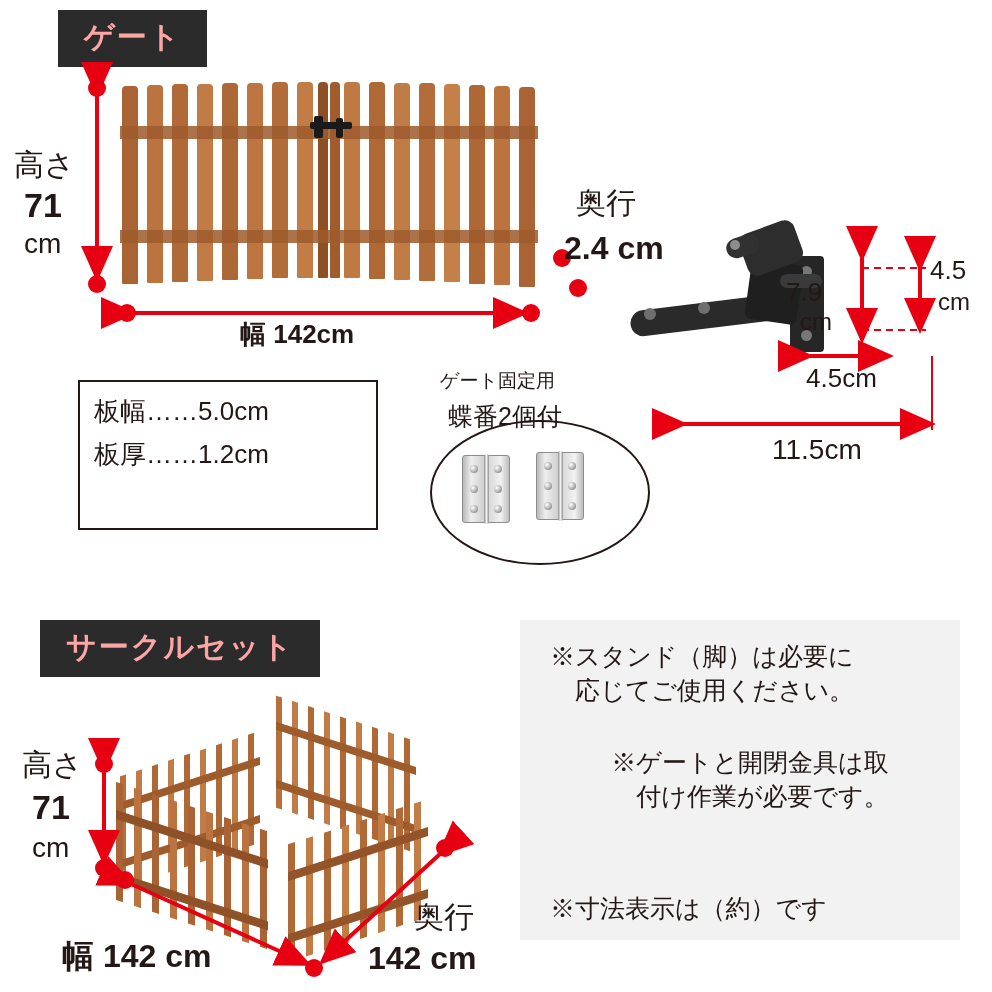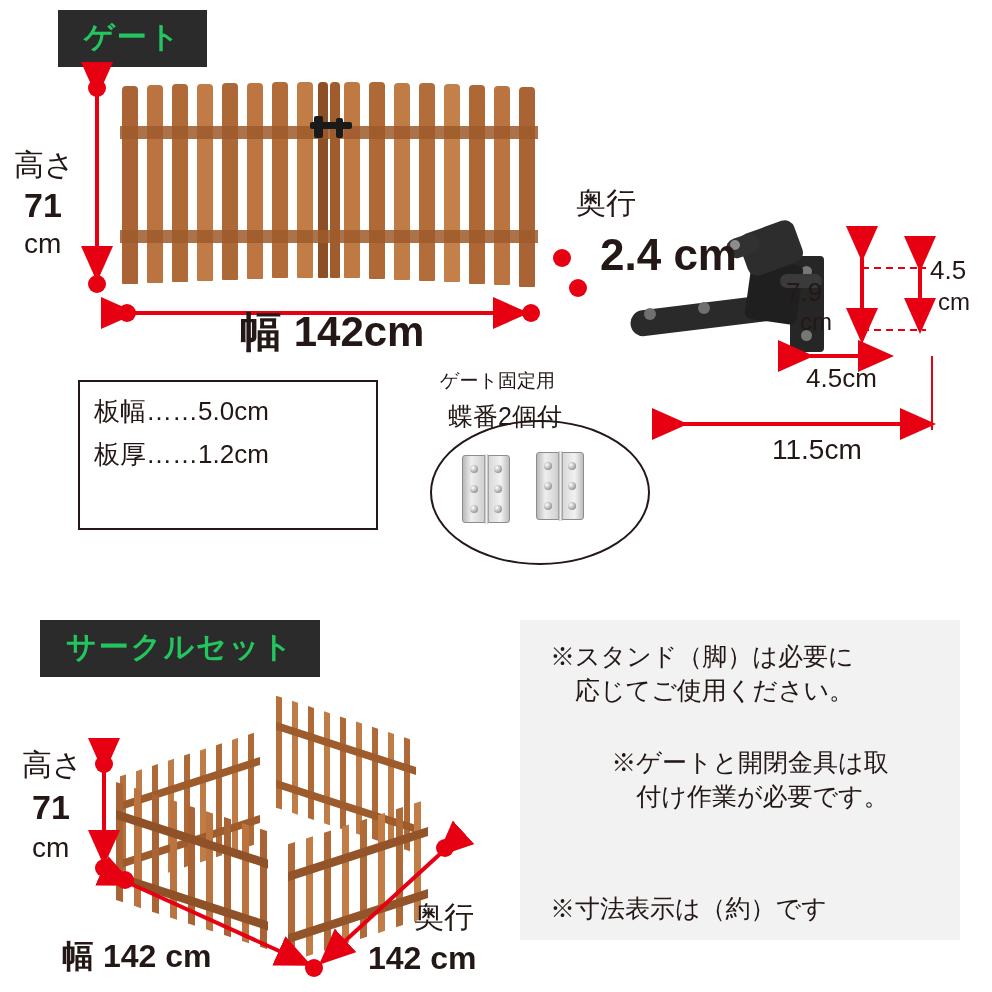--- a/index.html
+++ b/index.html
@@ -18,21 +18,21 @@
   .page {
     position: relative;
     width: 992px;
     height: 992px;
   }
 
   
   .banner {
     position: absolute;
     background: #2b2b2b;
-    color: #22c55e;
+    color: #fca5a5;
     font-size: 30px;
     font-weight: bold;
     letter-spacing: 2px;
     padding: 7px 26px 9px 26px;
     box-sizing: border-box;
     white-space: nowrap;
   }
   .banner.gate { left: 58px; top: 10px; }
   .banner.circle { left: 40px; top: 620px; }
 
@@ -326,24 +326,24 @@
     <circle cx="314" cy="968" r="9" fill="#e60012"></circle>
 
     <line x1="440" y1="854" x2="322" y2="962" stroke="#e60012" stroke-width="4" marker-start="url(#ar)" marker-end="url(#ar)"></line>
     <circle cx="445" cy="848" r="9" fill="#e60012"></circle>
   </svg>
 
   <div class="lbl dark" style="left:14px; top:148px; font-size:30px;">高さ</div>
   <div class="lbl dark" style="left:24px; top:186px; font-size:34px; font-weight:bold;">71</div>
   <div class="lbl dark" style="left:24px; top:228px; font-size:28px;">cm</div>
 
-  <div class="lbl dark" style="left:240px; top:308px; font-size:42px; font-weight:bold;">幅 142cm</div>
+  <div class="lbl dark" style="left:240px; top:320px; font-size:26px; font-weight:bold;">幅 142cm</div>
 
   <div class="lbl dark" style="left:576px; top:186px; font-size:30px;">奥行</div>
-  <div class="lbl dark" style="left:600px; top:230px; font-size:44px; font-weight:bold;">2.4 cm</div>
+  <div class="lbl dark" style="left:564px; top:230px; font-size:32px; font-weight:bold;">2.4 cm</div>
 
   <div class="lbl dark" style="left:930px; top:256px; font-size:26px;">4.5</div>
   <div class="lbl dark" style="left:938px; top:288px; font-size:24px;">cm</div>
 
   <div class="lbl dark" style="left:786px; top:278px; font-size:26px;">7.9</div>
   <div class="lbl dark" style="left:800px; top:308px; font-size:24px;">cm</div>
 
   <div class="lbl dark" style="left:806px; top:364px; font-size:26px;">4.5cm</div>
 
   <div class="lbl dark" style="left:772px; top:434px; font-size:28px;">11.5cm</div>

